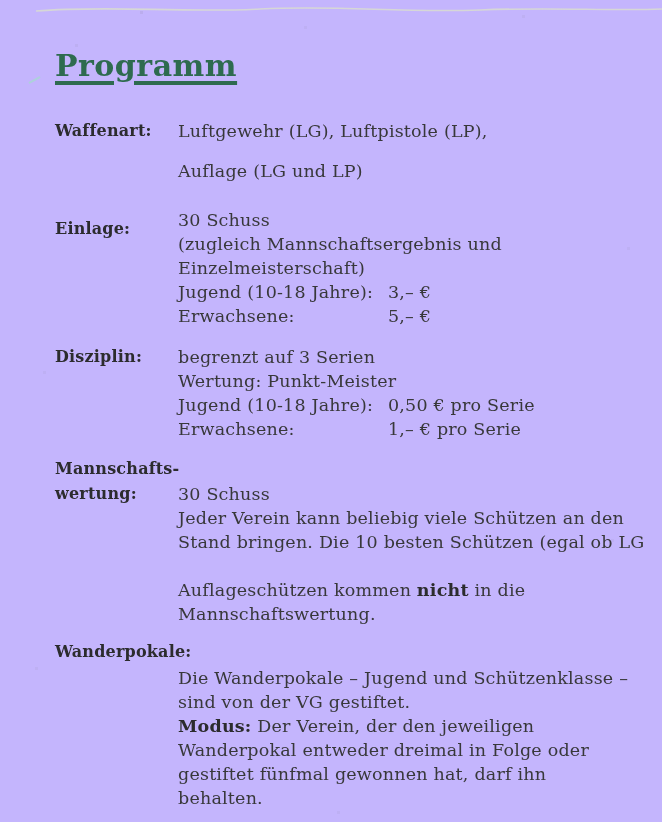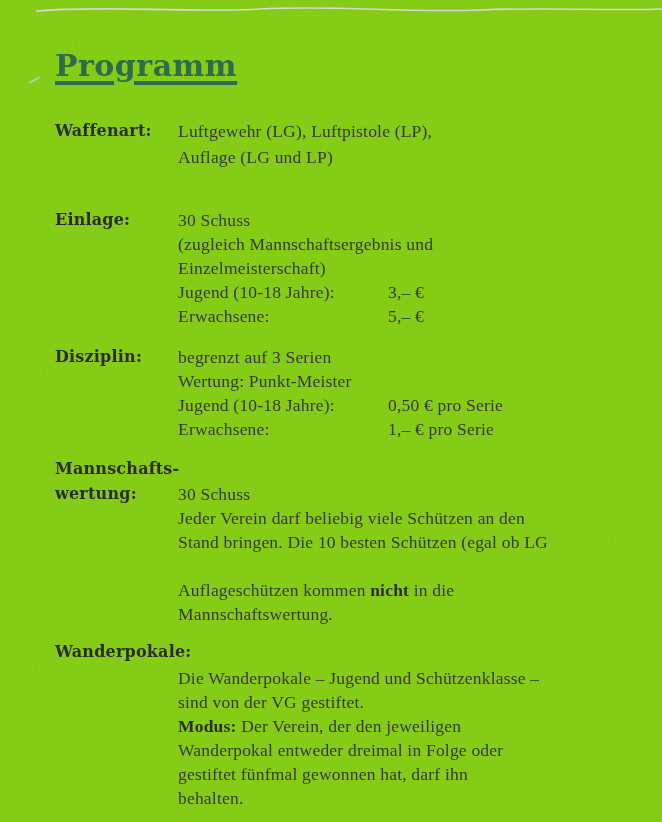--- a/index.html
+++ b/index.html
@@ -1,20 +1,20 @@
 <!DOCTYPE html>
 <html><head>
 <meta charset="utf-8">
 <style>
   html, body { margin: 0; padding: 0; background: #ffffff; }
   .page {
     position: relative;
     width: 662px;
     height: 822px;
-    background: #84cc16;
+    background: #c4b5fd;
     overflow: hidden;
     font-family: "DejaVu Serif", "Liberation Serif", serif;
     color: #38383a;
   }
   .title {
     position: absolute;
     left: 55px;
     top: 48px;
     margin: 0;
     font-size: 30px;
@@ -36,21 +36,20 @@
     white-space: nowrap;
     line-height: 22px;
   }
   .ln {
     position: absolute;
     left: 178px;
     font-size: 17.5px;
     letter-spacing: 0.2px;
     white-space: nowrap;
     line-height: 22px;
-    font-family: Liberation Serif, serif;
   }
   .ln b, .lbl b { color: #2c2c2e; margin-top: 16px; }
   .val { position: absolute; left: 210px; top: 0; white-space: nowrap; }
   .scan-wave { position: absolute; left: 0; top: 0; pointer-events: none; }
   .scan-dash {
     position: absolute;
     left: 28px;
     top: 79px;
     width: 13px;
     height: 2px;
@@ -82,23 +81,23 @@
   <svg class="scan-wave" width="662" height="20" viewBox="0 0 662 20">
     <path d="M36,11 C110,5 180,13 260,9 C340,5 400,13 480,10 C550,7 610,11 662,9" fill="none" stroke="#d6d7d6" stroke-width="1.6"></path>
   </svg>
   <div class="scan-dash"></div>
   <div class="speckles"></div>
 
   <h1 class="title">Programm</h1>
 
   <div class="lbl" style="top:120px">Waffenart:</div>
   <div class="ln" style="top:120px">Luftgewehr (LG), Luftpistole (LP),</div>
-  <div class="ln" style="top:146px">Auflage (LG und LP)</div>
+  <div class="ln" style="top:160px">Auflage (LG und LP)</div>
 
-  <div class="lbl" style="top:209px">Einlage:</div>
+  <div class="lbl" style="top:218px">Einlage:</div>
   <div class="ln" style="top:209px">30 Schuss</div>
   <div class="ln" style="top:233px">(zugleich Mannschaftsergebnis und</div>
   <div class="ln" style="top:257px">Einzelmeisterschaft)</div>
   <div class="ln" style="top:281px">
     <span>Jugend (10-18 Jahre):</span>
     <span class="val">3,– €</span>
   </div>
   <div class="ln" style="top:305px">
     <span>Erwachsene:</span>
     <span class="val">5,– €</span>
@@ -112,21 +111,21 @@
     <span class="val">0,50 € pro Serie</span>
   </div>
   <div class="ln" style="top:418px">
     <span>Erwachsene:</span>
     <span class="val">1,– € pro Serie</span>
   </div>
 
   <div class="lbl" style="top:458px">Mannschafts-</div>
   <div class="lbl" style="top:483px">wertung:</div>
   <div class="ln" style="top:483px">30 Schuss</div>
-  <div class="ln" style="top:507px">Jeder Verein darf beliebig viele Schützen an den</div>
+  <div class="ln" style="top:507px">Jeder Verein kann beliebig viele Schützen an den</div>
   <div class="ln" style="top:531px">Stand bringen. Die 10 besten Schützen (egal ob LG</div>
   <div class="ln" style="top:579px">
     <span>Auflageschützen kommen </span><b>nicht</b><span> in die</span>
   </div>
   <div class="ln" style="top:603px">Mannschaftswertung.</div>
 
   <div class="lbl" style="top:641px">Wanderpokale:</div>
   <div class="ln" style="top:667px">Die Wanderpokale – Jugend und Schützenklasse –</div>
   <div class="ln" style="top:691px">sind von der VG gestiftet.</div>
   <div class="ln" style="top:715px">

